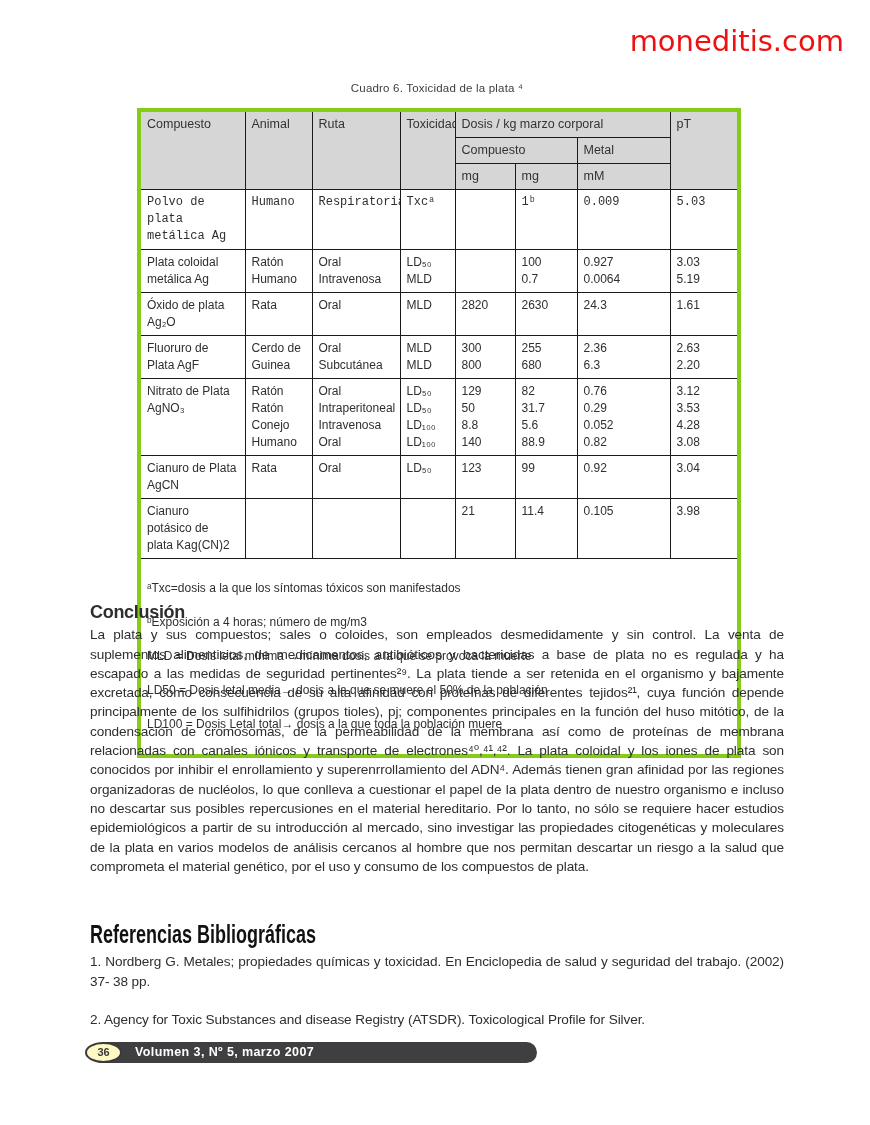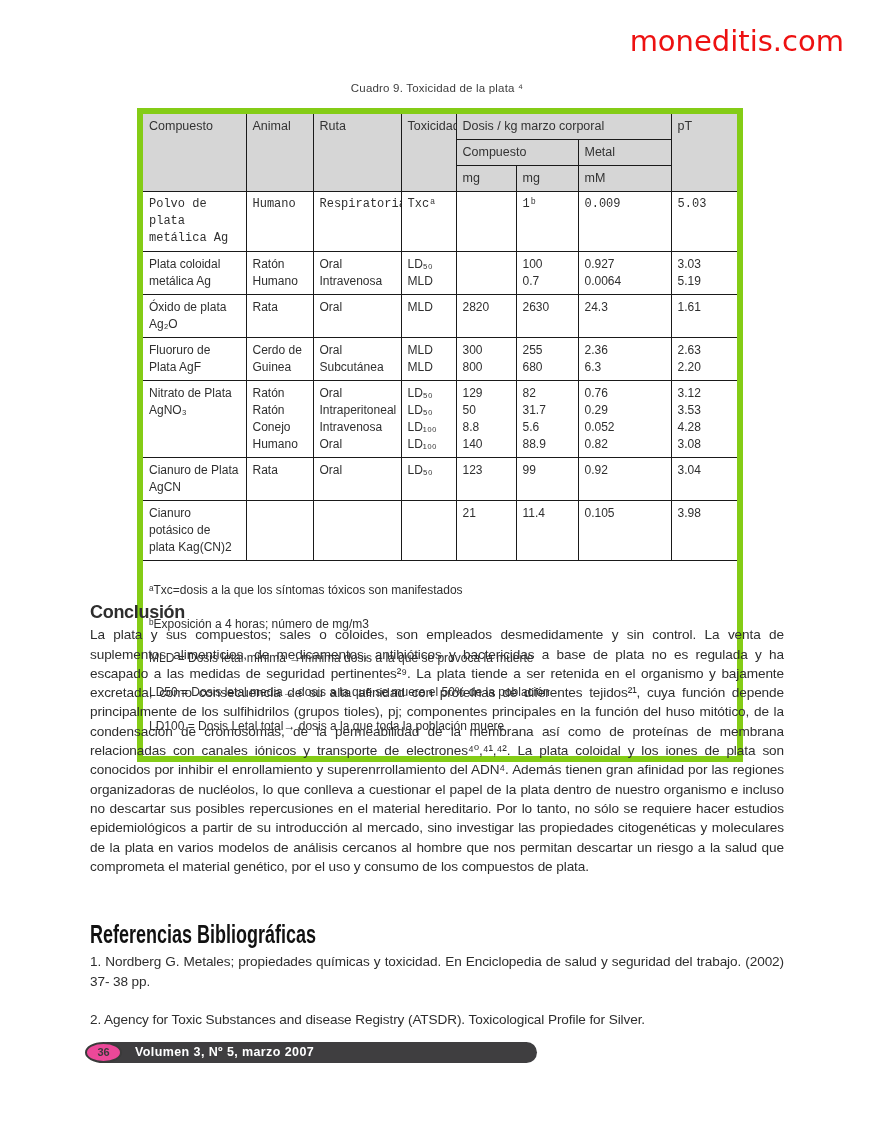--- a/index.html
+++ b/index.html
@@ -21,21 +21,21 @@
     position:absolute;top:108px;left:137px;width:600px;
     border-collapse:collapse;table-layout:fixed;
     font-size:12px;color:#2f2f2f;
   }
   table.tox th, table.tox td{
     border:1px solid #1a1a1a;
     vertical-align:top;padding:4px 6px;line-height:17px;
     white-space:pre-line;font-weight:normal;text-align:left;
     overflow:hidden;
   }
-  table.tox{border:6px solid #84cc16;}
+  table.tox{border:4px solid #84cc16;}
   thead th{background:#d6d6d6;font-size:12.5px;color:#333;}
   th.group{text-align:center;}
   th.unit{text-align:center;padding:2px 2px;}
   td.num{text-align:center;}
   td.mm{padding-left:18px;}
   td.pt{padding-left:14px;}
   td.tox-col{text-align:center;}
   tr.h38{height:38px;font-family:Liberation Mono, monospace;} tr.h37{height:37px;} tr.h36{height:36px;}
   tr.h72{height:72px;} tr.h54{height:54px;}
   td.footnotes{
@@ -56,36 +56,36 @@
   .ref-item{text-align:justify;margin:0 0 19px 0;}
   .footer{
     position:absolute;left:85px;top:1042px;width:452px;height:21px;
   }
   .footer-bar{
     position:absolute;left:12px;right:0;top:0;bottom:0;
     background:#3f3e40;border-radius:11px;
   }
   .footer-badge{
     position:absolute;left:0;top:0;width:33px;height:17px;
-    background:#ec4899;border:2px solid #3a3a3a;border-radius:50%;
+    background:#fef9c3;border:2px solid #3a3a3a;border-radius:50%;
     text-align:center;font-size:11px;font-weight:bold;color:#3a3a3a;
     line-height:17px;z-index:2;
   }
   .footer-text{
     position:absolute;left:50px;top:0;height:21px;line-height:21px;
     color:#ffffff;font-weight:bold;font-size:12.5px;letter-spacing:0.4px;
     z-index:1;
   }
 </style>
 </head>
 <body>
 
 <div class="logo">moneditis.com</div>
 
-<div class="caption">Cuadro 9.  Toxicidad de la plata ⁴</div>
+<div class="caption">Cuadro 6.  Toxicidad de la plata ⁴</div>
 
 <table class="tox">
   <colgroup>
     <col style="width:106px">
       <col style="width:67px">
       <col style="width:88px">
       <col style="width:55px">
     <col style="width:60px">
       <col style="width:62px">
       <col style="width:93px">

